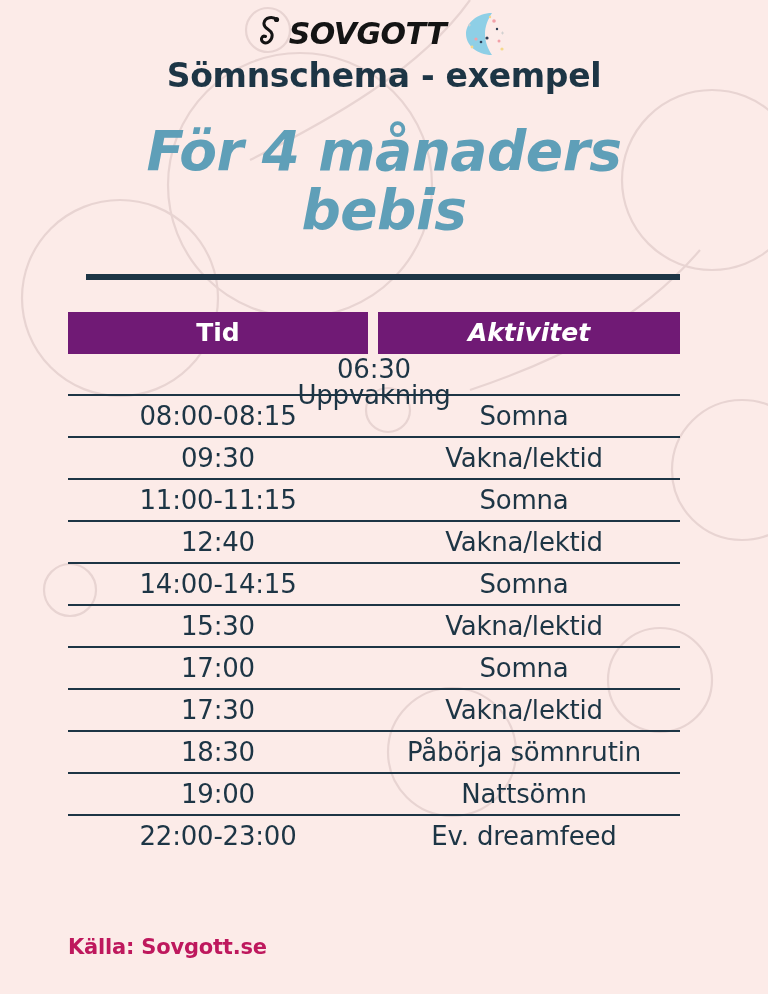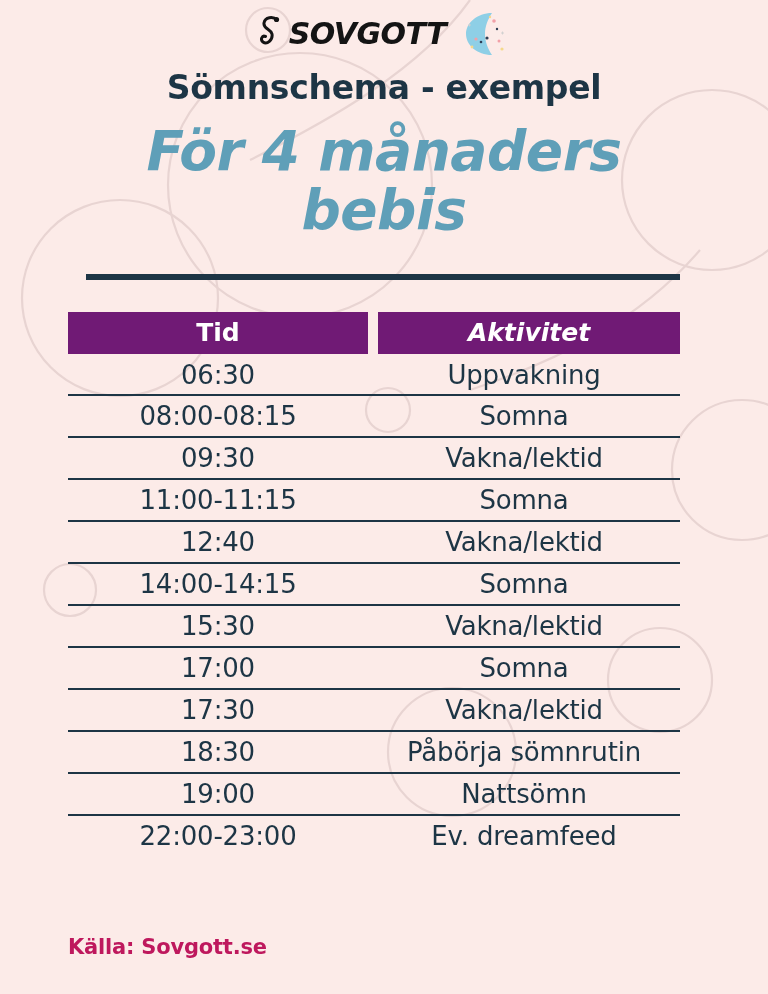--- a/index.html
+++ b/index.html
@@ -63,21 +63,21 @@
   }
   .brand-moon {
     display: inline-block;
     width: 54px;
     height: 46px;
   }
 
   
   .subtitle {
     position: absolute;
-    top: 68px;
+    top: 56px;
     left: 0;
     width: 768px;
     text-align: center;
     font-family: "DejaVu Sans", sans-serif;
     font-size: 33px;
     font-weight: 700;
     color: #1d3545;
     letter-spacing: -0.3px;
   }
   .headline {
@@ -134,20 +134,21 @@
   .head-cell.activity { width: 302px; font-style: italic; }
 
   .row {
     display: flex;
     border-bottom: 2px solid #1d3545;
     height: 40px;
     align-items: center;
   }
   .row:first-of-type {
     height: 38px;
+    flex-direction: column;
   }
   .row:last-of-type {
     border-bottom: none;
   }
   .cell {
     font-family: "DejaVu Sans", sans-serif;
     font-size: 26px;
     font-weight: 400;
     color: #1d3545;
     text-align: center;

